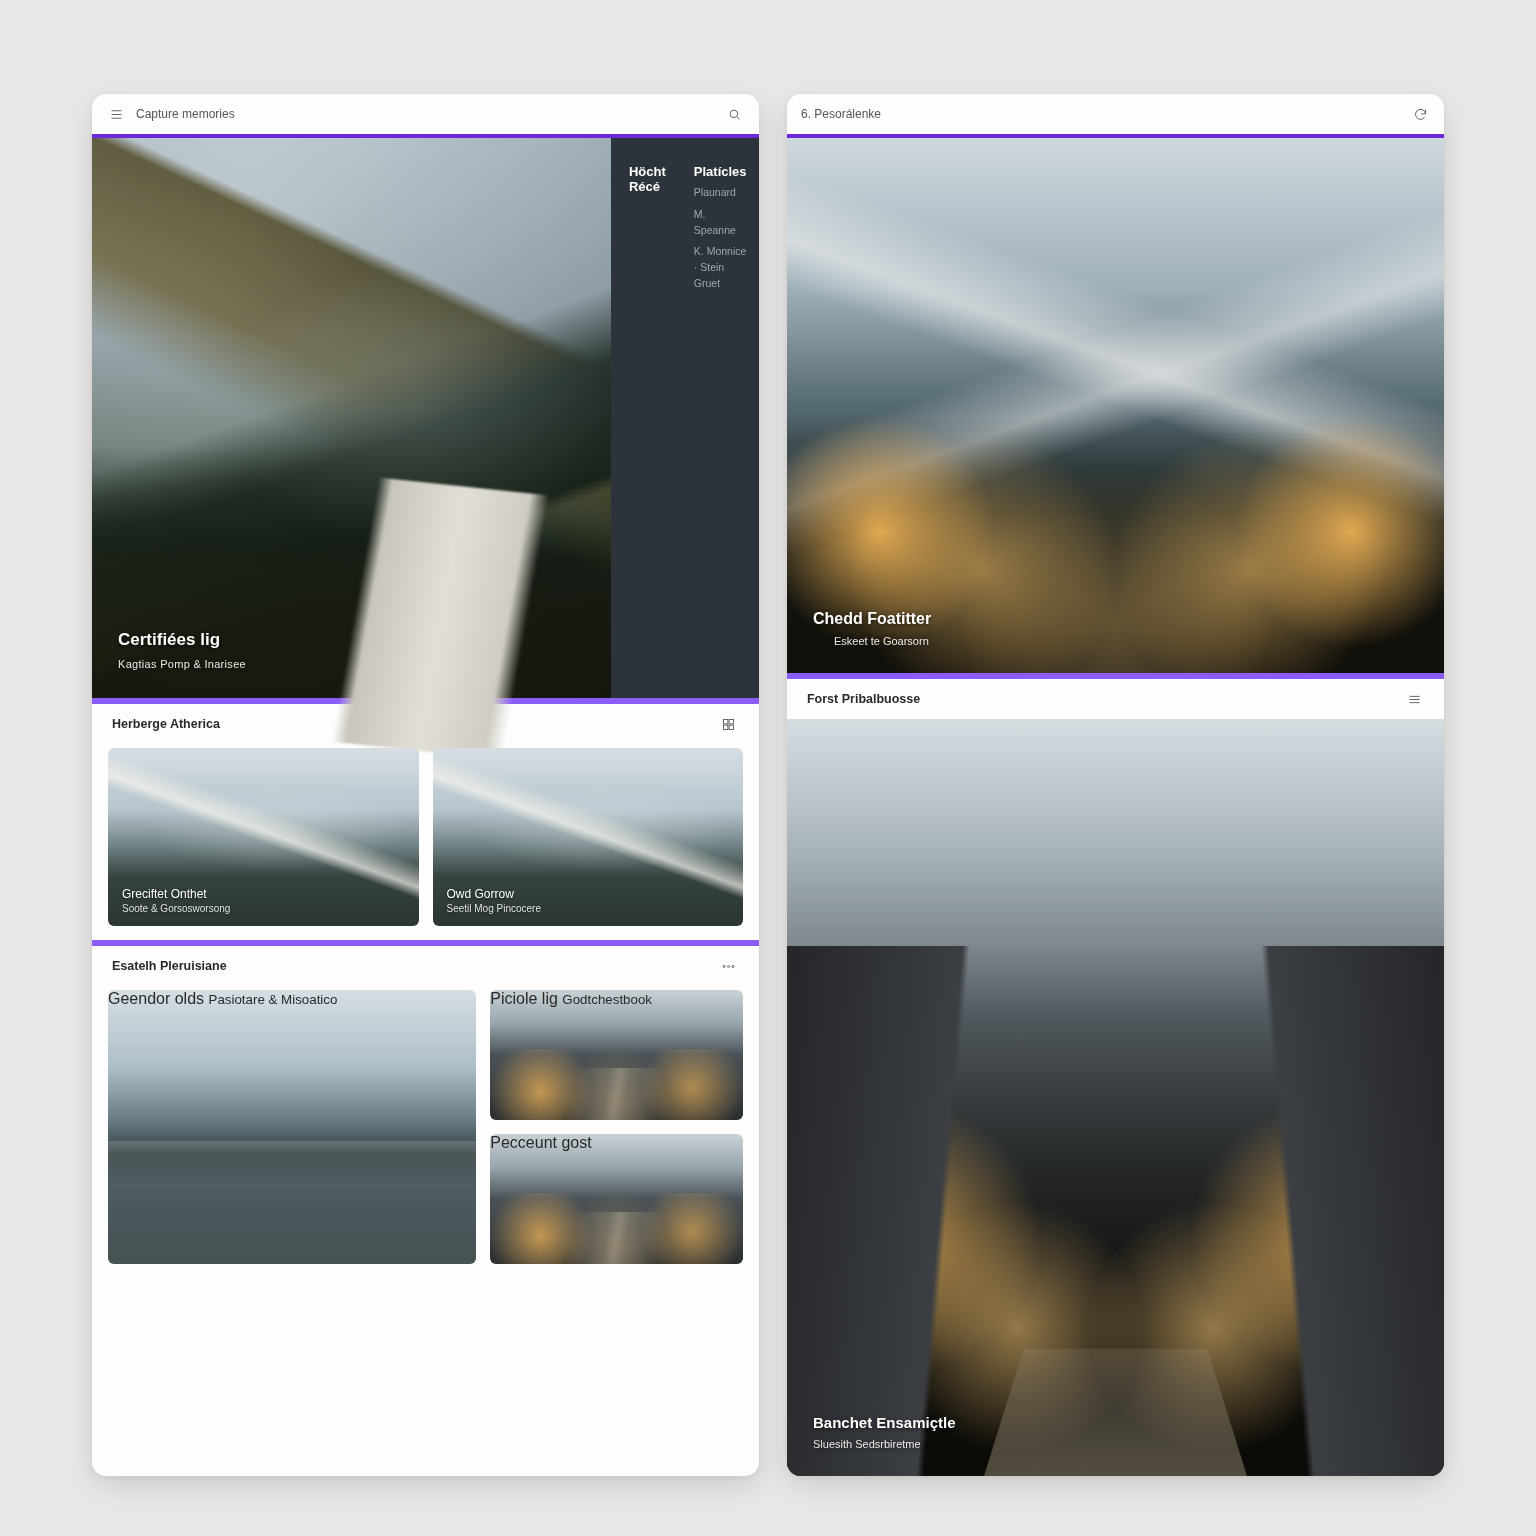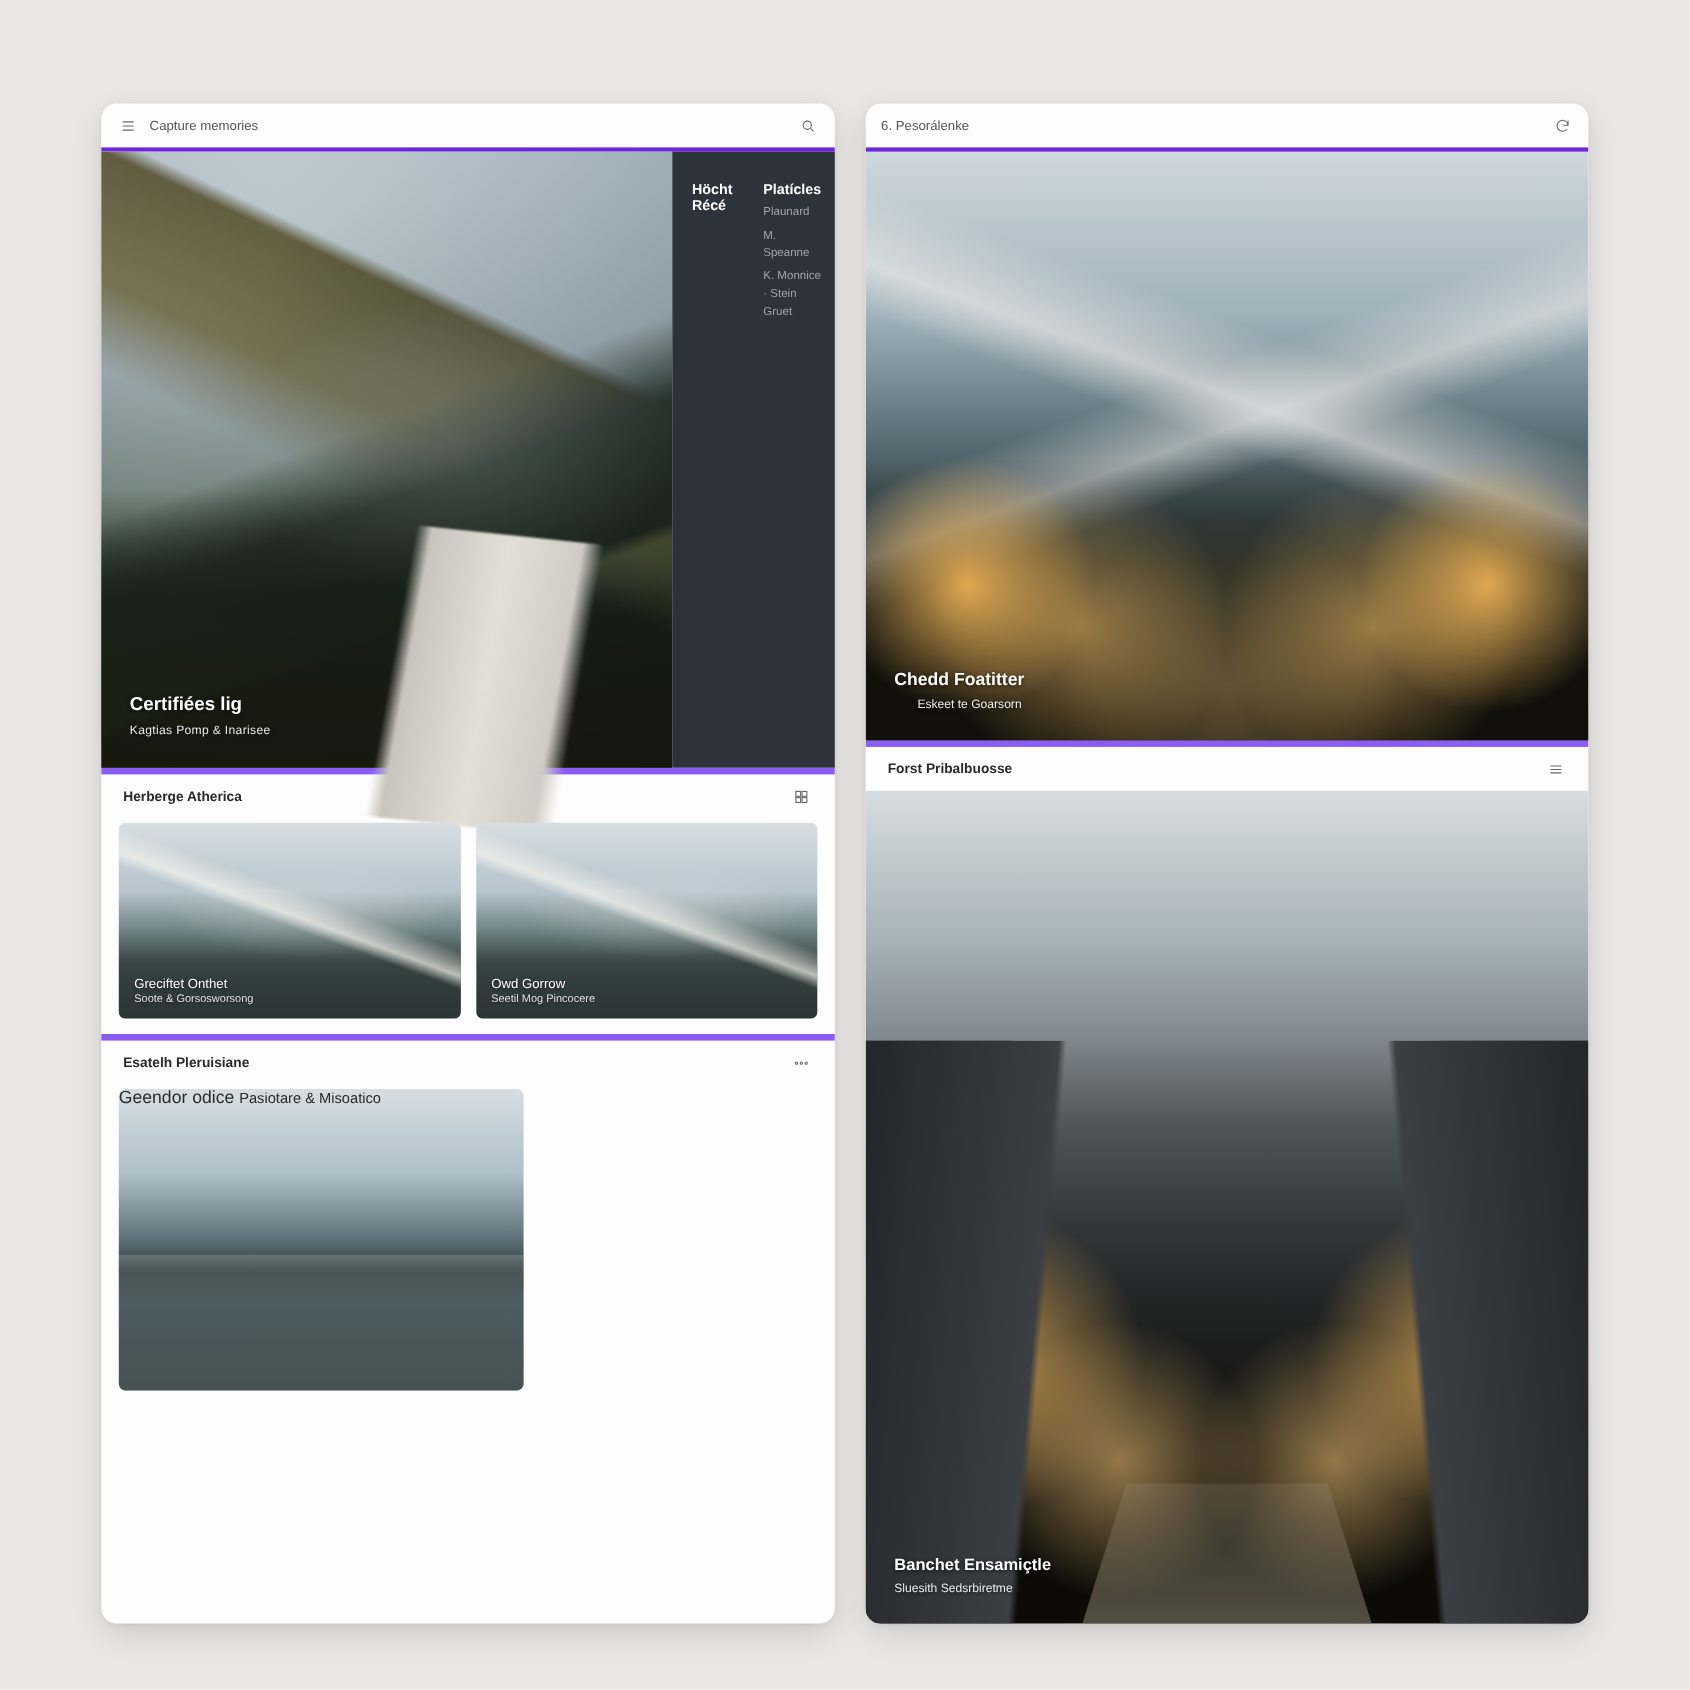--- a/index.html
+++ b/index.html
@@ -289,22 +289,35 @@
           <circle cx="5" cy="12" r="1.6"></circle>
           <circle cx="12" cy="12" r="1.6"></circle>
           <circle cx="19" cy="12" r="1.6"></circle>
         </svg>
     </span>
   </div>
 
   <div class="row2">
     <div class="big p-lake">
       <div class="lbl" style="left:16px;bottom:14px;">
-        <span>Geendor odice</span>
+        <span>Geendor olds</span>
         <small>Pasiotare &amp; Misoatico</small>
+      </div>
+    </div>
+    <div class="stack">
+      <div class="mini p-street">
+        <div class="lbl">
+          <span>Piciole lig</span>
+          <small>Godtchestbook</small>
+        </div>
+      </div>
+      <div class="mini p-street">
+        <div class="lbl">
+          <span>Pecceunt gost</span>
+        </div>
       </div>
     </div>
   </div>
 </div>
 
 <div class="panel panel-right">
 
   <div class="topbar">
     <span>6. Pesorálenke</span>
     <span class="spacer"></span>

